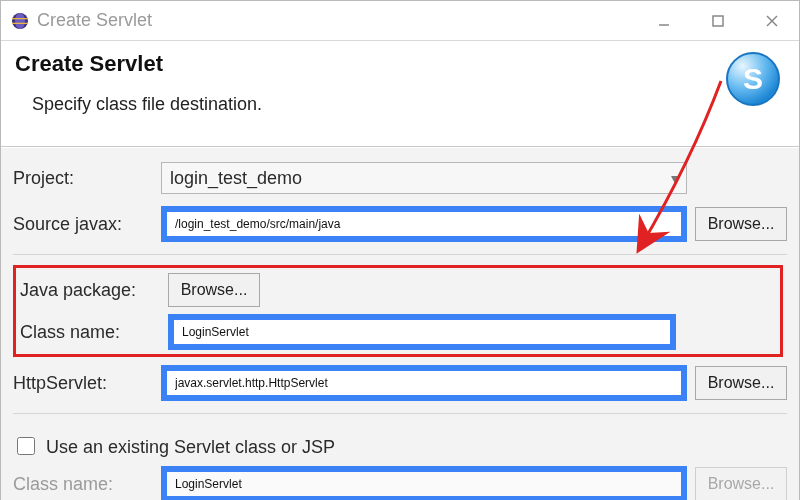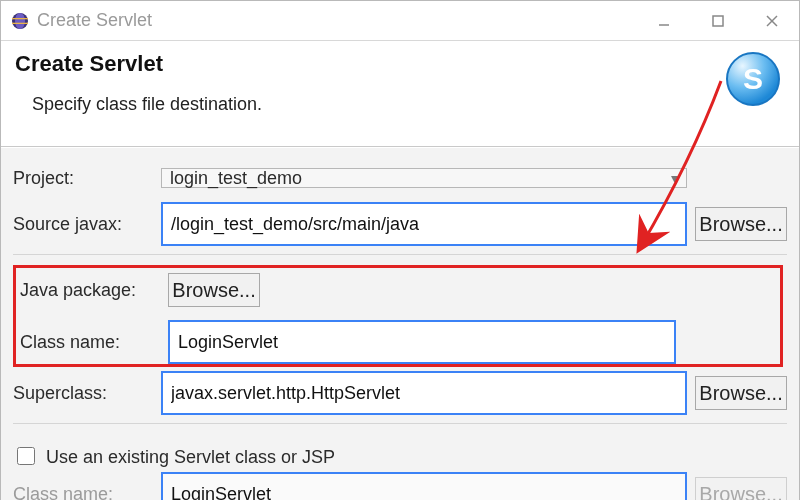--- a/index.html
+++ b/index.html
@@ -77,61 +77,61 @@
     gap: 8px;
     height: 40px;
   }
   .label {
     width: 140px; flex: 0 0 140px;
     font-size: 18px;
   }
   .label.disabled { color: #9b9b9b; }
   .field {
     flex: 1 1 auto;
-    height: 44px;
-    border: 2px solid #3b82f6;
+    height: 36px;
+    border: 6px solid #3b82f6;
     background: #ffffff;
     font-family: inherit;
-    font-size: 18px;
+    font-size: 12px;
     padding: 2px 8px;
     color: #111;
   }
   .field.readonly {
     background: #fafafa;
   }
   .select {
     flex: 1 1 auto;
-    height: 20px;
+    height: 32px;
     border: 1px solid #b7b7b7;
     background: #f7f7f7;
     display: flex; align-items: center; justify-content: space-between;
     padding: 0 8px;
     font-size: 18px;
   }
   .select .chev { color: #777; font-size: 14px; }
   .btn {
     width: 92px; height: 34px;
     border: 1px solid #a8a8a8;
     background: #f1f1f1;
-    font-family: inherit; font-size: 20px;
+    font-family: inherit; font-size: 16px;
     display: flex; align-items: center; justify-content: center;
     color: #222;
   }
   .btn.disabled { color: #a8a8a8; border-color: #cfcfcf; background: #f2f2f2; }
   .gap-col { width: 92px; flex: 0 0 92px; visibility: hidden; }
 
   .sep {
     height: 1px; background: #d5d5d5; margin: 4px 0;
   }
 
   
   .highlight-group {
     border: 3px solid #e02222;
     padding: 2px 4px;
-    display: flex; flex-direction: column; gap: 12px;
+    display: flex; flex-direction: column; gap: 2px;
     margin: 0 4px 0 0;
   }
 
   
   .checkbox-row {
     display: flex; align-items: flex-end;
     gap: 8px; height: 34px;
   }
   .checkbox-row input[type=checkbox] {
     width: 18px; height: 18px;
@@ -222,21 +222,21 @@
         <button class="btn">Browse...</button>
       </div>
       <div class="row">
         <span class="label">Class name:</span>
         <input class="field" type="text" value="LoginServlet" style="">
         <span class="gap-col"></span>
       </div>
     </div>
 
     <div class="row">
-      <span class="label">Superclass:</span>
+      <span class="label">HttpServlet:</span>
       <input class="field" type="text" value="javax.servlet.http.HttpServlet" style="">
       <button class="btn">Browse...</button>
     </div>
 
     <div class="sep"></div>
 
     <div class="checkbox-row">
       <input type="checkbox" style="">
       <span>Use an existing Servlet class or JSP</span>
     </div>

